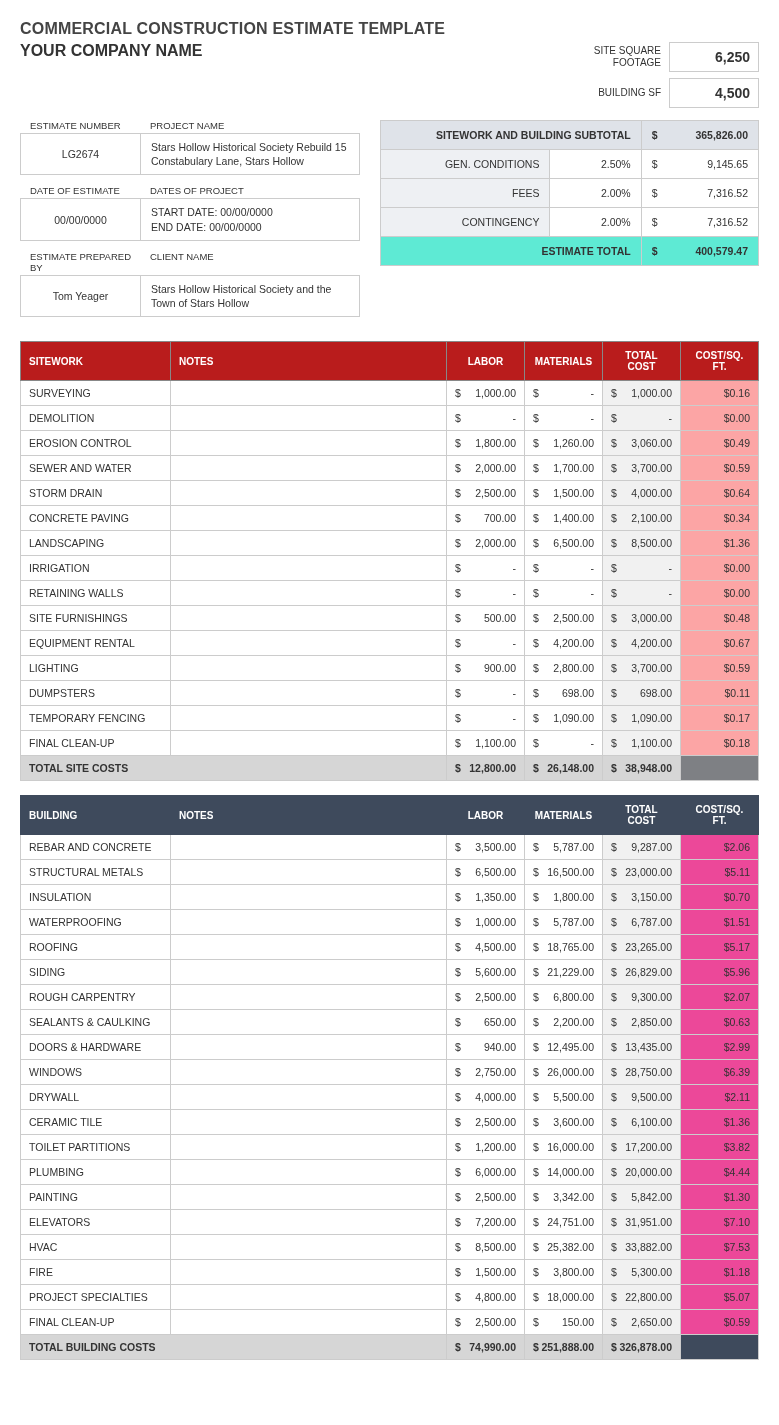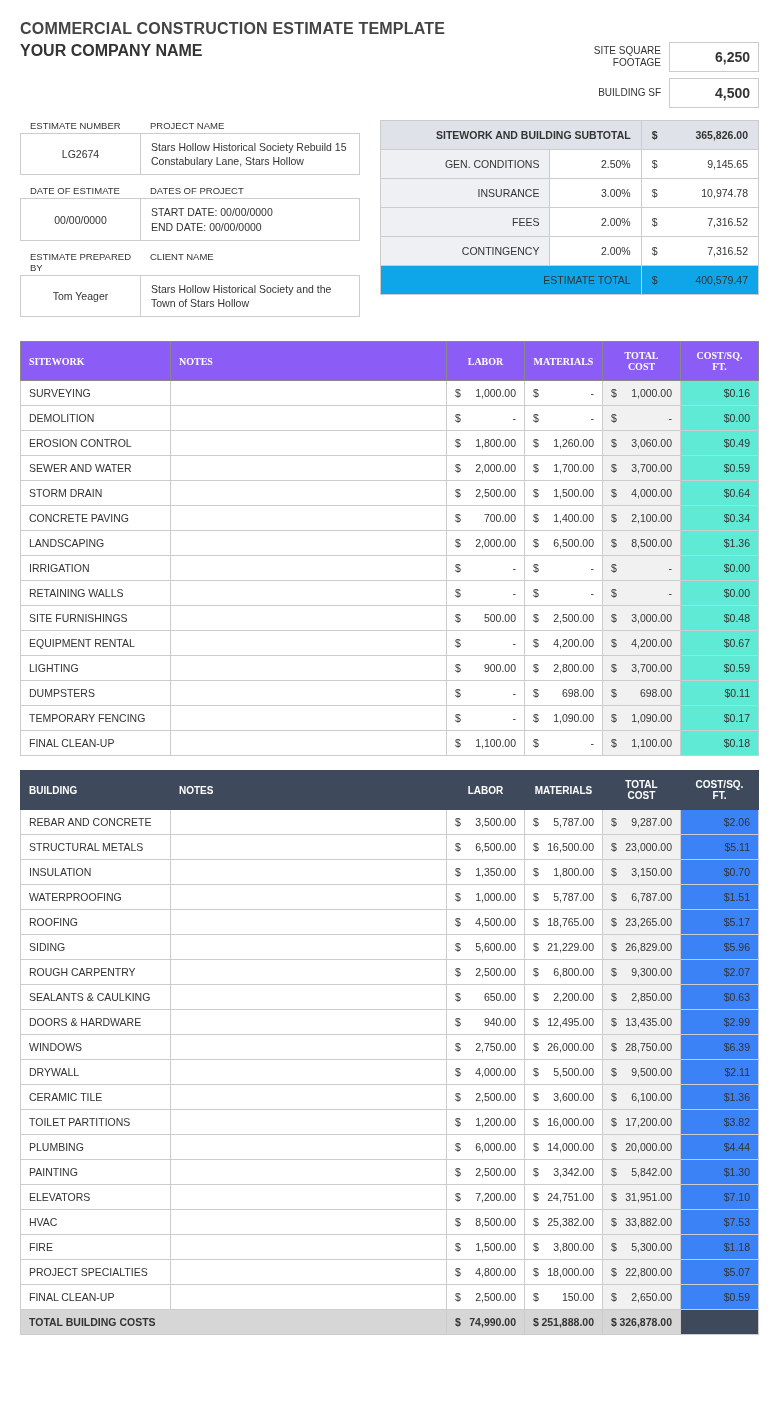--- a/index.html
+++ b/index.html
@@ -34,34 +34,34 @@
   .meta-body > div:first-child { width:120px; border-right:1px solid #ccc; padding:8px 6px; text-align:center; font-size:10.5px; display:flex; align-items:center; justify-content:center; }
   .meta-body > div:last-child { flex:1; padding:6px 10px; font-size:10.5px; line-height:1.35; }
 
   .summary { border-collapse:collapse; width:100%; font-size:10.5px; }
   .summary td { border:1px solid #ccc; padding:8px 10px; }
   .summary .hdr td { background:#dfe3e9; font-weight:700; }
   .summary .lab { background:#eef0f3; text-align:right; width:130px; }
   .summary .pct { text-align:right; width:70px; }
   .summary .amt { text-align:right; width:90px; }
   .summary .amt-cell { display:flex; justify-content:space-between; }
-  .summary .tot td { background:#0ea5e9; font-weight:400; }
+  .summary .tot td { background:#5eead4; font-weight:700; }
 
   table.data { border-collapse:collapse; width:100%; margin-top:14px; font-size:10.5px; }
   table.data th { color:#fff; font-weight:700; padding:8px 8px; text-align:left; border:1px solid #888; font-size:10px; }
-  table.data.sitework th { background:#8b5cf6;font-family:Liberation Serif, serif; }
+  table.data.sitework th { background:#b91c1c; }
   table.data.building th { background:#3e4a5c; border-color:#3e4a5c; }
   table.data th.c { text-align:center; }
   table.data td { border:1px solid #ccc; padding:5px 8px; height:25px; }
   table.data td.name { width:150px; }
   table.data td.notes { width:auto; }
   table.data td.money { width:78px; }
   table.data td.tot { background:#f1f1f1; }
-  table.data td.sqft { background:#5eead4; text-align:right; width:78px; }
-  table.data.building td.sqft { background:#3b82f6; }
+  table.data td.sqft { background:#fca5a5; text-align:right; width:78px; }
+  table.data.building td.sqft { background:#ec4899; }
   .money-cell { display:flex; justify-content:space-between; }
   table.data tr.total td { font-weight:700; }
   table.data.sitework tr.total td { background:#d6d6d6; }
   table.data.sitework tr.total td.sqft { background:#7e8084; }
   table.data.building tr.total td { background:#d6d6d6; }
   table.data.building tr.total td.sqft { background:#3e4a5c; }
 </style>
 </head>
 <body>
 
@@ -135,30 +135,20 @@
             <td class="lab">GEN. CONDITIONS</td>
   <td class="pct">2.50%</td>
   <td class="amt">
               <div class="amt-cell">
                 <span>$</span>
                 <span>9,145.65</span>
               </div>
             </td>
           </tr>
           <tr>
-            <td class="lab">INSURANCE</td>
-  <td class="pct">3.00%</td>
-  <td class="amt">
-              <div class="amt-cell">
-                <span>$</span>
-                <span>10,974.78</span>
-              </div>
-            </td>
-          </tr>
-          <tr>
             <td class="lab">FEES</td>
   <td class="pct">2.00%</td>
   <td class="amt">
               <div class="amt-cell">
                 <span>$</span>
                 <span>7,316.52</span>
               </div>
             </td>
           </tr>
           <tr>
@@ -537,20 +527,42 @@
           </div>
         </td>
       <td class="money tot">
           <div class="money-cell">
             <span>$</span>
             <span>1,100.00</span>
           </div>
         </td>
       <td class="sqft">$0.18</td>
       </tr>
+      <tr class="total">
+        <td colspan="2">TOTAL SITE COSTS</td>
+    <td class="money">
+          <div class="money-cell">
+            <span>$</span>
+            <span>12,800.00</span>
+          </div>
+        </td>
+    <td class="money">
+          <div class="money-cell">
+            <span>$</span>
+            <span>26,148.00</span>
+          </div>
+        </td>
+    <td class="money">
+          <div class="money-cell">
+            <span>$</span>
+            <span>38,948.00</span>
+          </div>
+        </td>
+    <td class="sqft"></td>
+      </tr>
     </tbody>
 </table>
 
 <table class="data building">
   <thead>
       <tr>
     <th>BUILDING</th>
     <th>NOTES</th>
     <th class="c">LABOR</th>
     <th class="c">MATERIALS</th>

